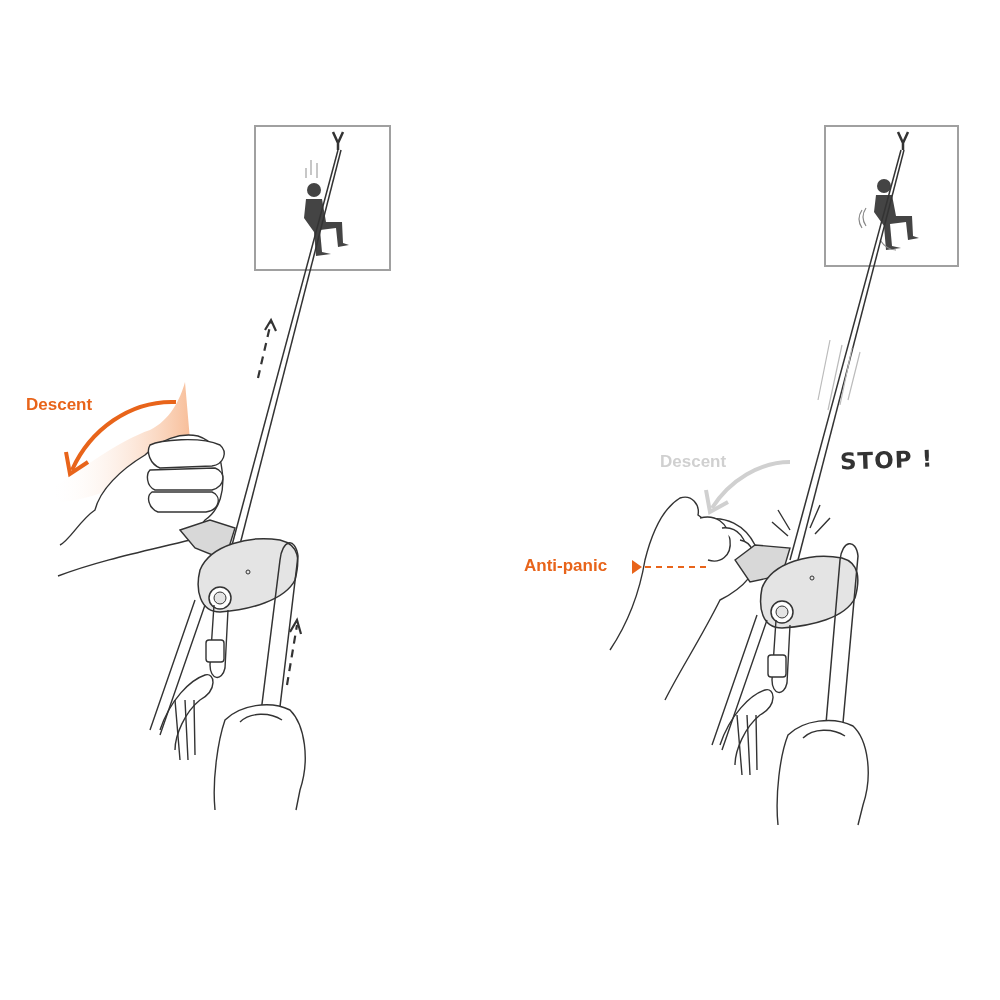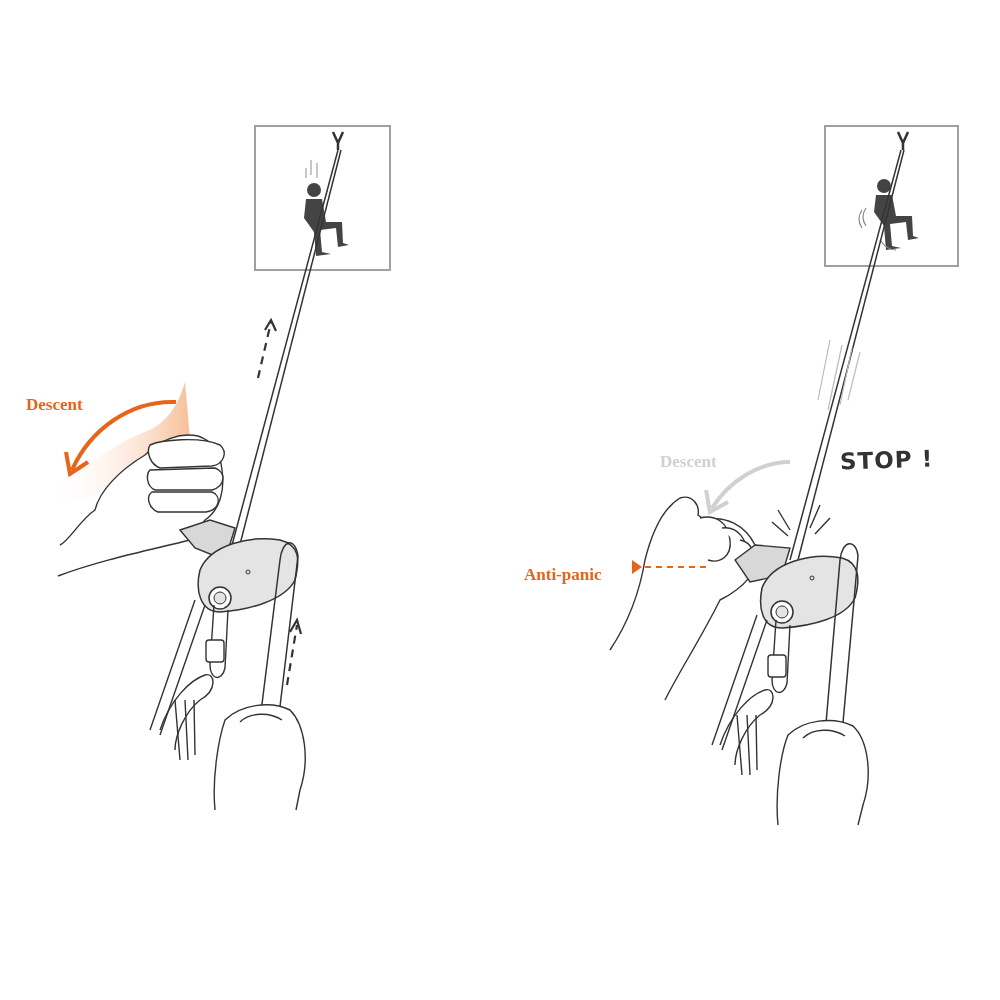--- a/index.html
+++ b/index.html
@@ -1,21 +1,21 @@
 <!DOCTYPE html>
 <html><head>
 <meta charset="utf-8">
 <style>
   html, body { margin:0; padding:0; background:#ffffff; }
   body { width:1000px; height:1000px; position:relative; overflow:hidden; font-family:"Liberation Sans", sans-serif; }
   svg.scene { position:absolute; left:0; top:0; width:1000px; height:1000px; }
-  .label { position:absolute; font-family:Liberation Serif, serif; font-weight:bold; white-space:nowrap; }
+  .label { position:absolute; font-family:Liberation Sans, sans-serif; font-weight:bold; white-space:nowrap; }
   .lbl-descent-left { left:26px; top:395px; font-size:17px; }
   .lbl-descent-right { left:660px; top:452px; font-size:17px; }
-  .lbl-antipanic { left:524px; top:556px; font-size:17px;margin-top:9px; }
+  .lbl-antipanic { left:524px; top:556px; font-size:17px; }
   .lbl-stop { left:840px; top:447px; font-size:23px; font-family:"DejaVu Sans", sans-serif; letter-spacing:1px; transform:rotate(-2deg); }
 </style>
 </head>
 <body>
 
 <svg class="scene" viewBox="0 0 1000 1000">
   <defs>
     <linearGradient id="glow" x1="0" y1="0" x2="1" y2="0">
       <stop offset="0" stop-color="#ffffff" stop-opacity="0"></stop>
       <stop offset="1" stop-color="#f5a572" stop-opacity="0.9"></stop>

